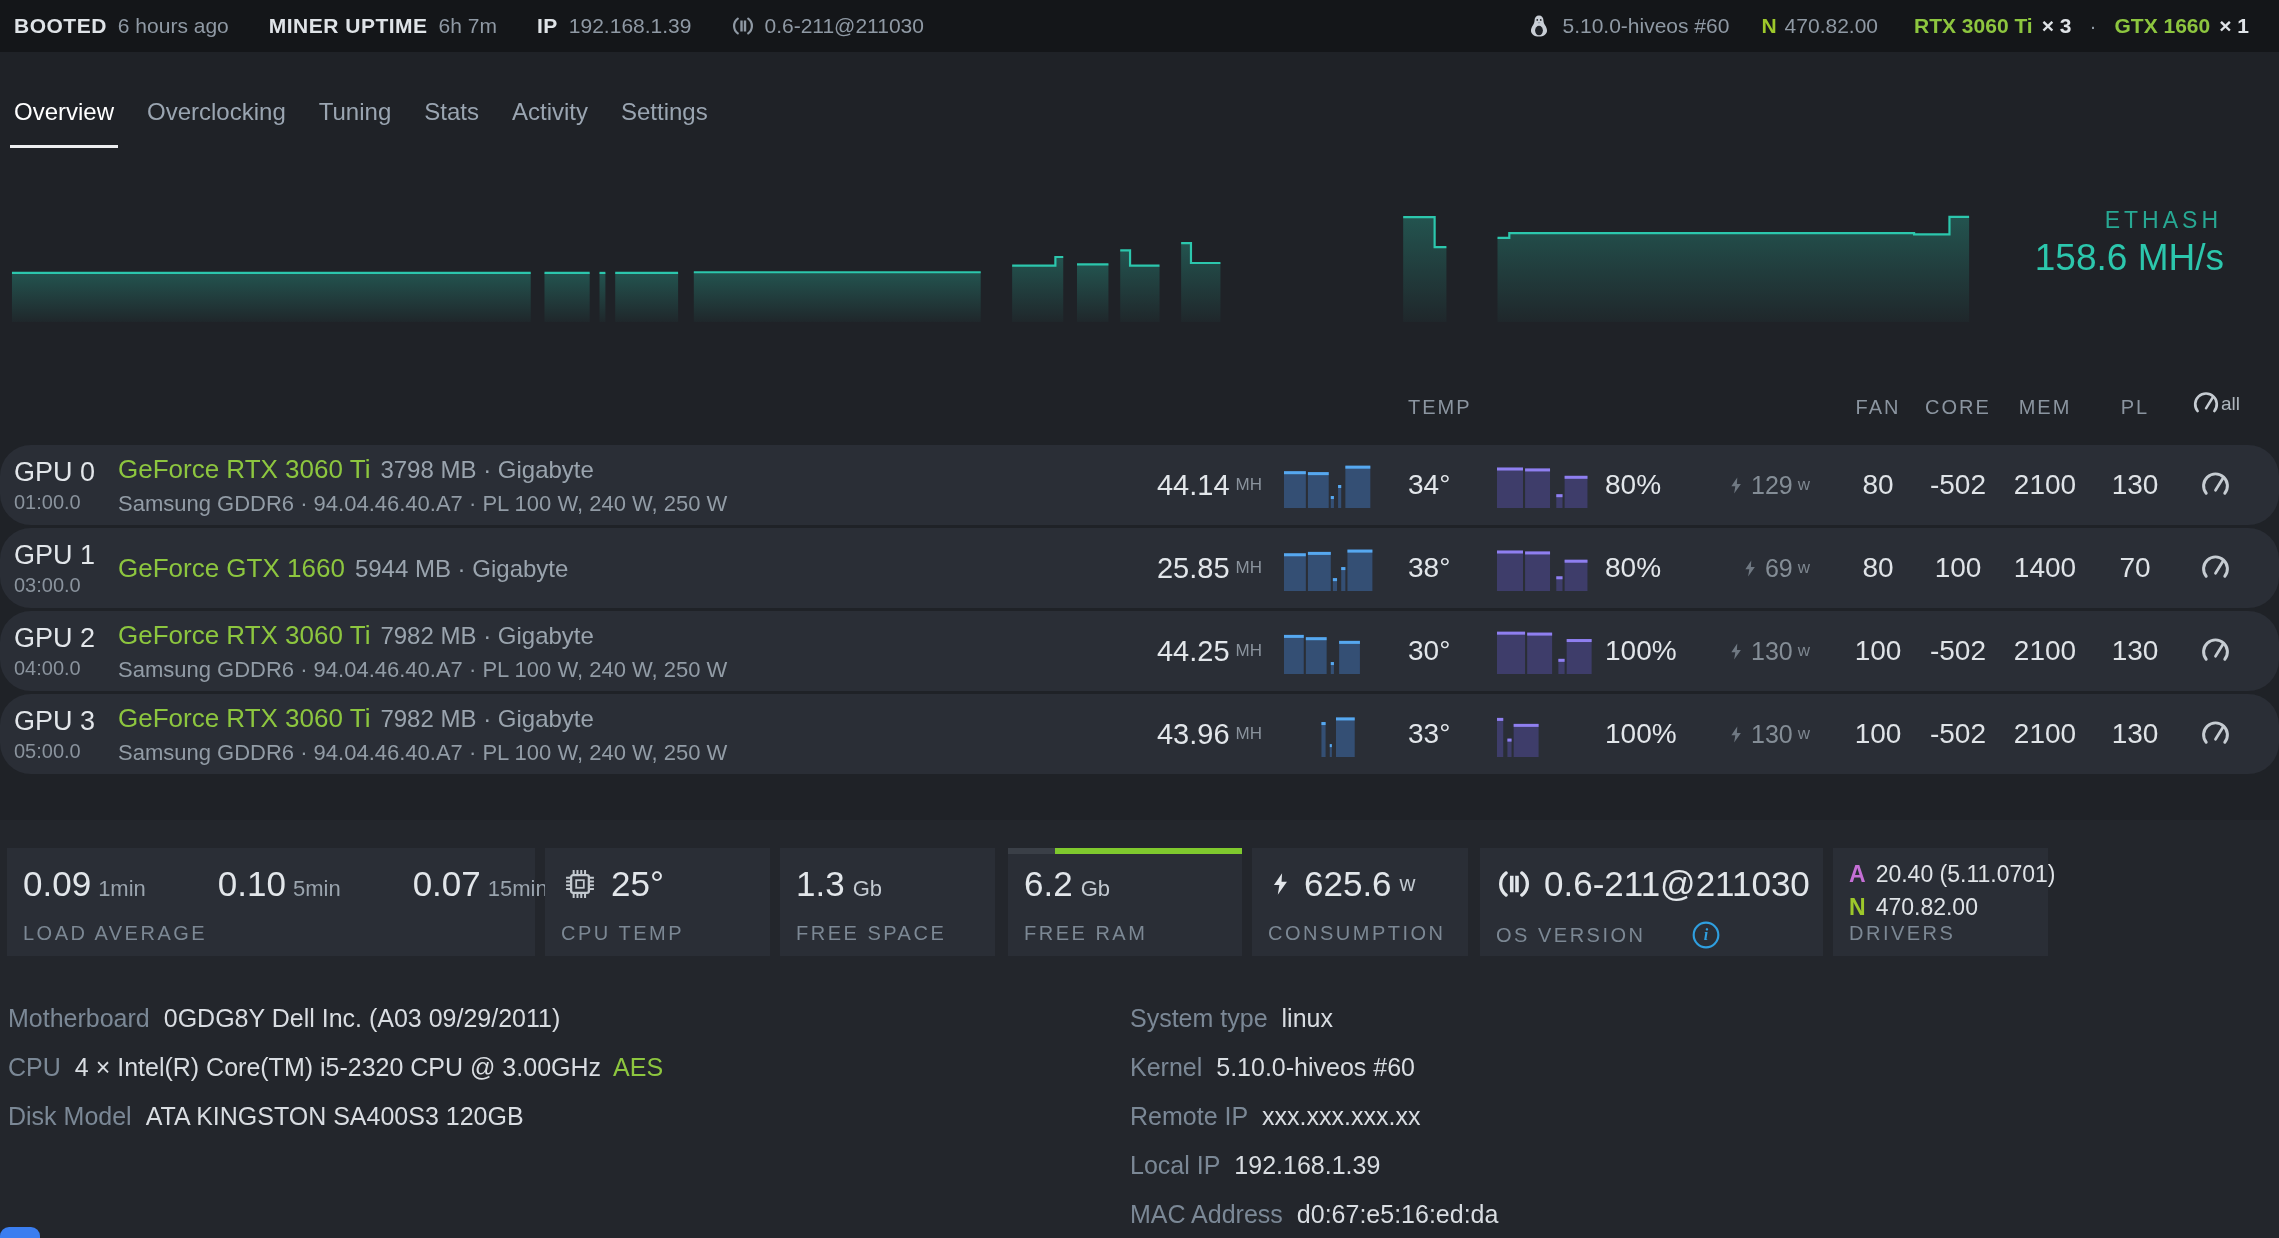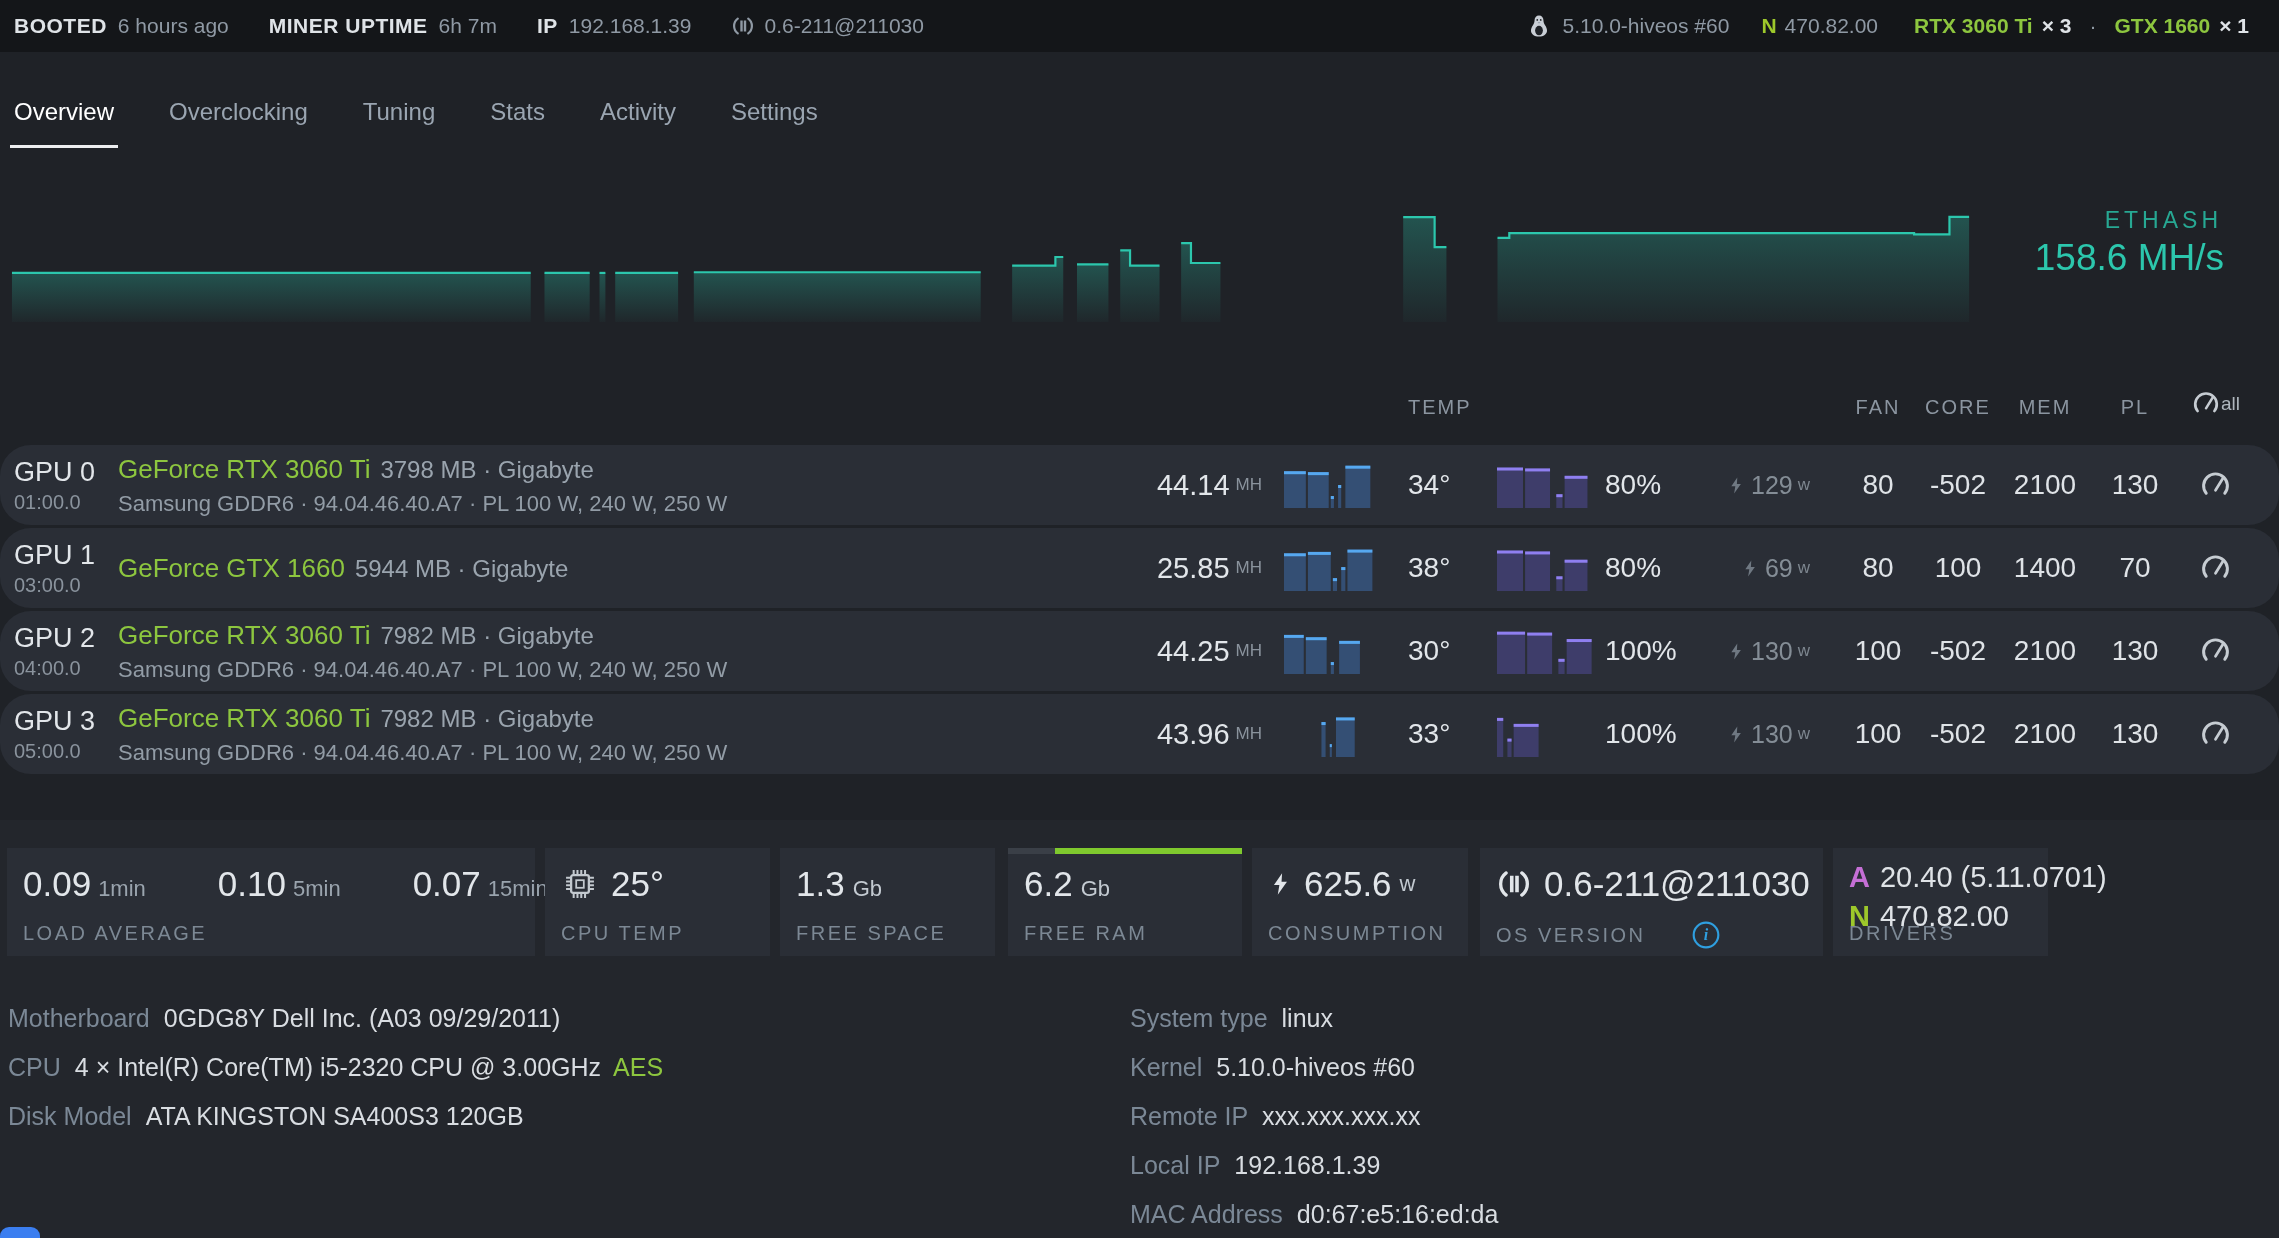--- a/index.html
+++ b/index.html
@@ -16,21 +16,21 @@
   .tux{width:26px;height:26px;margin-right:10px;flex:none}
   .n-prefix{color:#9dc82b;font-weight:bold;margin:0 8px 0 32px}
   .sum-name{color:#8dc63f;font-weight:bold}
   .sum-count{color:#dfe3e7;font-weight:bold;margin-left:9px}
   .m-l36{margin-left:36px}
   .tb-dot{color:#8f99a4;margin:0 18px}
 
   
   .upper{position:absolute;top:52px;left:0;width:100%;height:768px;background:#1f2227;}
 
-  .tabs{position:absolute;top:52px;left:10px;display:flex;gap:47px;}
+  .tabs{position:absolute;top:52px;left:10px;display:flex;gap:25px;}
   .tab{font-size:24px;color:#9aa5b1;padding:46px 4px 22px;position:relative;cursor:pointer}
   .tab.active{color:#ffffff}
   .tab.active::after{content:"";position:absolute;left:0;right:0;bottom:0;height:3px;background:#eceef0}
 
   .hashchart{position:absolute;left:10px;top:196px;width:1965px;height:126px;}
   .algo-label{position:absolute;top:207px;right:57px;font-size:23px;letter-spacing:4px;color:#27a893}
   .algo-total{position:absolute;top:237px;right:55px;font-size:37px;color:#2cc7ad}
 
   .colheads{position:absolute;top:392px;left:0;width:100%;height:34px;font-size:20px;letter-spacing:2px;color:#8b95a0;}
   .hd{position:absolute;top:4px}
@@ -76,21 +76,21 @@
   .caption-row{position:absolute;left:16px;bottom:6px;display:flex;align-items:center}
   .caption-row .cap{font-size:20px;letter-spacing:2.5px;color:#7c8894}
   .load-gap{width:72px;flex:none}
   .chip{width:38px;height:38px;margin-right:12px}
   .bolt-big{width:26px;height:26px;margin-right:10px}
   .hive-big{width:36px;height:36px;color:#e2e6ea;margin-right:12px}
   .info-ic{width:30px;height:30px;margin-left:46px;cursor:pointer}
   .rambar{position:absolute;top:0;left:0;width:100%;height:6px;background:#3a3f47;overflow:hidden}
   .rambar-fill{position:absolute;right:0;top:0;height:100%;background:#7fc92e}
   .drv{margin:13px 0 0 16px}
-  .drv-line{font-size:29px;color:#dfe3e7;margin-bottom:6px;white-space:nowrap}
+  .drv-line{font-size:23px;color:#dfe3e7;margin-bottom:6px;white-space:nowrap}
   .drv-prefix{font-weight:bold;margin-right:10px}
   .amd{color:#c56fd6}
   .nv{color:#9dc82b}
 
   
   .sysinfo-col{position:absolute;top:984px;display:flex;flex-direction:column}
   .col-left{left:8px}
   .col-right{left:1130px}
   .info-row{height:49px;display:flex;align-items:flex-end;font-size:25px;white-space:nowrap}
   .info-label{color:#7b8896}

